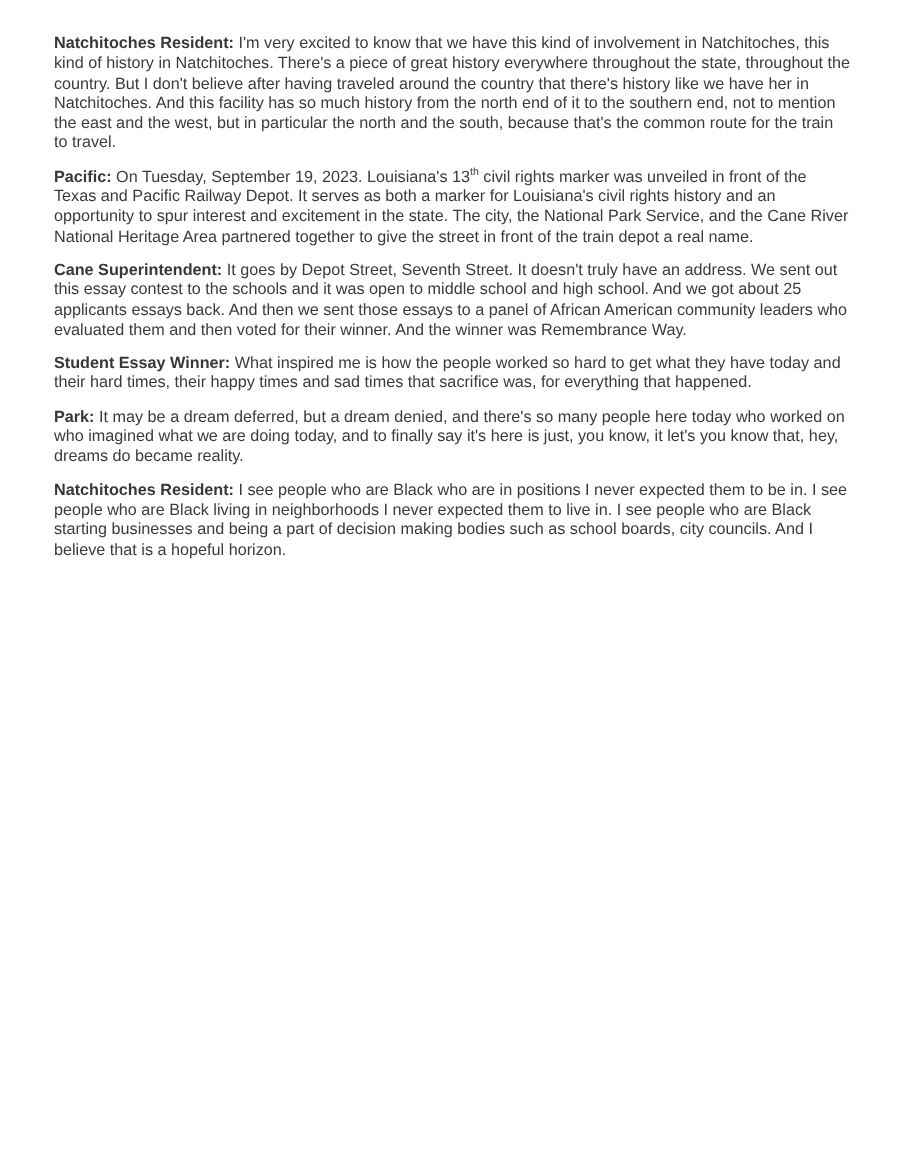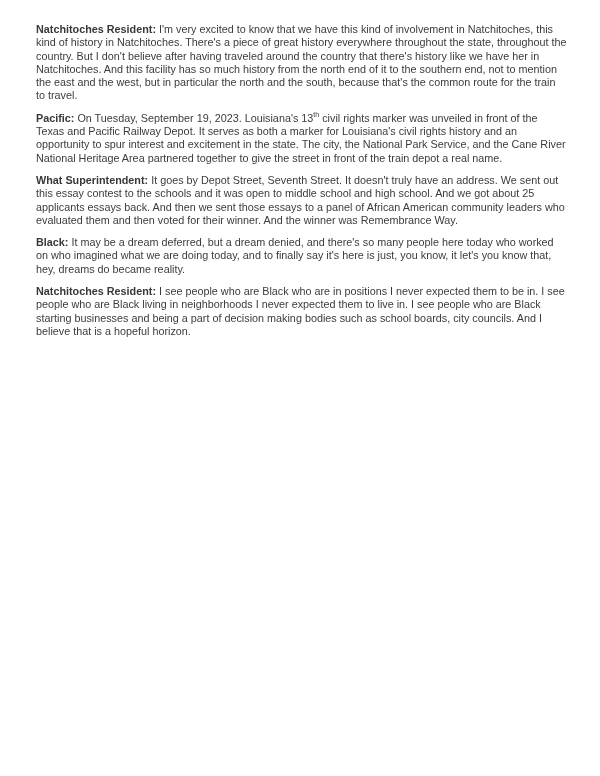--- a/index.html
+++ b/index.html
@@ -47,27 +47,31 @@
     <strong class="speaker">Natchitoches Resident:</strong>
     <span>I'm very excited to know that we have this kind of involvement in Natchitoches, this kind of history in Natchitoches. There's a piece of great history everywhere throughout the state, throughout the country. But I don't believe after having traveled around the country that there's history like we have her in Natchitoches. And this facility has so much history from the north end of it to the southern end, not to mention the east and the west, but in particular the north and the south, because that's the common route for the train to travel.</span>
   </p>
 
   <p class="para">
     <strong class="speaker">Pacific:</strong>
     <span>On Tuesday, September 19, 2023. Louisiana's 13</span><sup class="ordinal">th</sup><span> civil rights marker was unveiled in front of the Texas and Pacific Railway Depot. It serves as both a marker for Louisiana's civil rights history and an opportunity to spur interest and excitement in the state. The city, the National Park Service, and the Cane River National Heritage Area partnered together to give the street in front of the train depot a real name.</span>
   </p>
 
   <p class="para">
-    <strong class="speaker">What Superintendent:</strong>
+    <strong class="speaker">Cane Superintendent:</strong>
     <span>It goes by Depot Street, Seventh Street. It doesn't truly have an address. We sent out this essay contest to the schools and it was open to middle school and high school. And we got about 25 applicants essays back. And then we sent those essays to a panel of African American community leaders who evaluated them and then voted for their winner. And the winner was Remembrance Way.</span>
   </p>
 
+  <p class="para">
+    <strong class="speaker">Student Essay Winner:</strong>
+    <span>What inspired me is how the people worked so hard to get what they have today and their hard times, their happy times and sad times that sacrifice was, for everything that happened.</span>
+  </p>
 
   <p class="para">
-    <strong class="speaker">Black:</strong>
+    <strong class="speaker">Park:</strong>
     <span>It may be a dream deferred, but a dream denied, and there's so many people here today who worked on who imagined what we are doing today, and to finally say it's here is just, you know, it let's you know that, hey, dreams do became reality.</span>
   </p>
 
   <p class="para">
     <strong class="speaker">Natchitoches Resident:</strong>
     <span>I see people who are Black who are in positions I never expected them to be in. I see people who are Black living in neighborhoods I never expected them to live in. I see people who are Black starting businesses and being a part of decision making bodies such as school boards, city councils. And I believe that is a hopeful horizon.</span>
   </p>
 
 </div>
 

